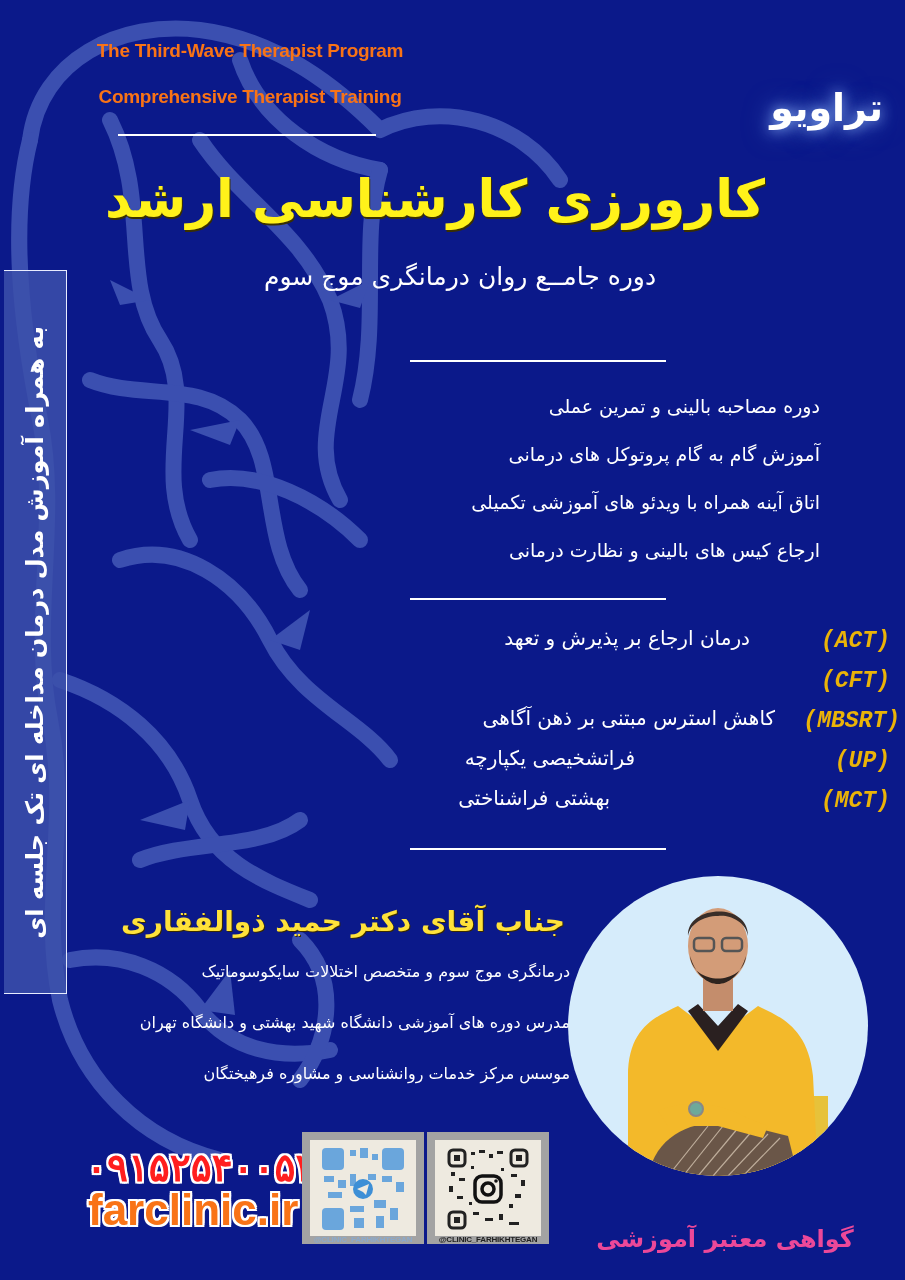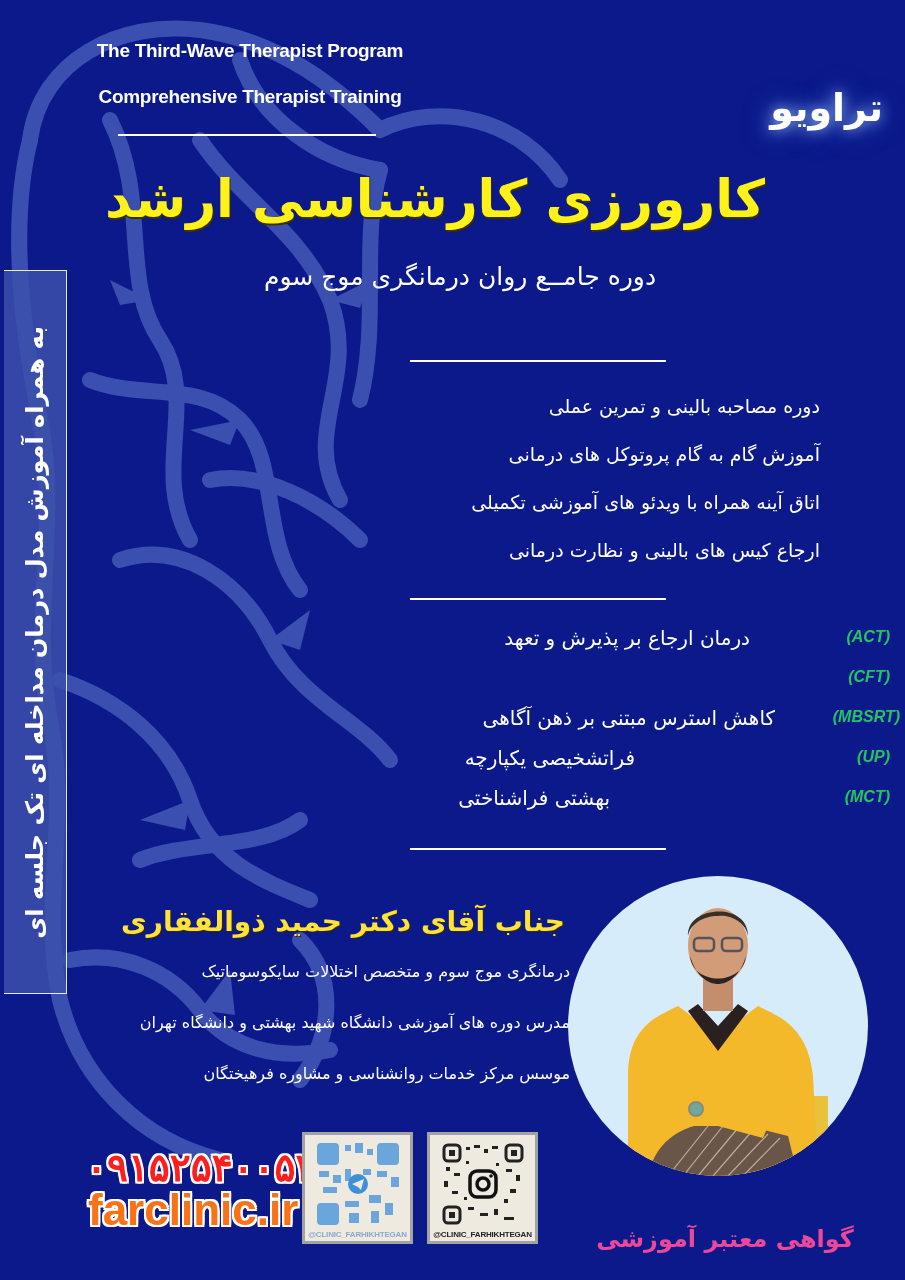--- a/index.html
+++ b/index.html
@@ -1,37 +1,37 @@
 <!DOCTYPE html>
 <html><head>
 <meta charset="utf-8">
 <style>
   html, body { margin:0; padding:0; }
   body { width:905px; height:1280px; overflow:hidden; background:#0c1a8a; font-family:"DejaVu Sans", sans-serif; }
   .poster { position:relative; width:905px; height:1280px; background:#0b198a; overflow:hidden; }
   .brain { position:absolute; left:0; top:0; width:905px; height:1280px; pointer-events:none; }
   .abs { position:absolute; }
-  .en-title { left:40px; width:420px; text-align:center; color:#ffffff; font-family:"Liberation Sans", sans-serif; font-weight:bold; font-size:19px; letter-spacing:-0.3px; }
+  .en-title { left:40px; width:420px; text-align:center; color:#f97316; font-family:"Liberation Sans", sans-serif; font-weight:bold; font-size:19px; letter-spacing:-0.3px; }
   .hr { position:absolute; height:2px; background:#ffffff; }
   .brand { right:22px; top:86px; color:#ffffff; font-weight:bold; font-size:38px; direction:rtl; text-shadow:0 0 14px rgba(150,190,255,0.9), 0 0 28px rgba(120,170,255,0.6); }
   .main-title { left:80px; width:710px; top:168px; text-align:center; color:#fff21a; font-weight:bold; font-size:52px; direction:rtl; line-height:1.2; text-shadow:1px 2px 0 #3a3000; }
   .subtitle { left:130px; width:660px; top:262px; text-align:center; color:#ffffff; font-size:25px; direction:rtl; }
   .features { right:85px; top:388px; width:440px; direction:rtl; text-align:right; }
   .features .f { color:#ffffff; font-size:19px; height:48px; line-height:36px; white-space:nowrap; }
   .therapies { left:390px; top:626px; width:500px; }
   .therapy-row { position:relative; height:40px; direction:rtl; }
   .therapy-name { position:absolute; right:130px; top:0; color:#ffffff; font-size:20px; white-space:nowrap; }
-  .therapy-abbr { position:absolute; right:0; top:2px; width:110px; text-align:right; color:#22c55e; font-family:Liberation Sans, sans-serif; font-weight:bold; font-style:italic; font-size:16px; }
+  .therapy-abbr { position:absolute; right:0; top:2px; width:110px; text-align:right; color:#eab308; font-family:Liberation Mono, monospace; font-weight:bold; font-style:italic; font-size:23px; }
   .side-box { left:4px; top:270px; width:62px; height:722px; border:1.5px solid #e8ecff; border-left:none; background:rgba(60,80,170,0.85); display:flex; align-items:center; justify-content:center; }
   .side-text { writing-mode:vertical-rl; transform:rotate(180deg); color:#ffffff; font-weight:bold; font-size:24px; direction:rtl; white-space:nowrap; }
   .doc-name { right:340px; top:905px; color:#ffe23a; font-weight:bold; font-size:28px; direction:rtl; text-shadow:1px 1px 0 #3a2a00; }
   .doc-line { right:335px; color:#ffffff; font-size:16px; direction:rtl; white-space:nowrap; }
   .phone { left:86px; top:1145px; color:#ff1e1e; font-weight:bold; font-size:39px; font-family:"Liberation Sans", sans-serif; letter-spacing:1px; text-shadow:0 0 0 #fff, -2px -2px 0 #fff, 2px -2px 0 #fff, -2px 2px 0 #fff, 2px 2px 0 #fff, 0 2px 0 #fff, 0 -2px 0 #fff, 2px 0 0 #fff, -2px 0 0 #fff; }
   .site { left:88px; top:1185px; color:#f97316; font-weight:bold; font-size:44px; font-family:"Liberation Sans", sans-serif; text-shadow:-2px -2px 0 #fff, 2px -2px 0 #fff, -2px 2px 0 #fff, 2px 2px 0 #fff, 0 2px 0 #fff, 0 -2px 0 #fff, 2px 0 0 #fff, -2px 0 0 #fff; }
-  .qr { width:111px; height:112px; background:#eeeae0; border:3px solid #a3a3a3; box-sizing:border-box; }
+  .qr { width:122px; height:112px; background:#eeeae0; border:8px solid #a3a3a3; box-sizing:border-box; }
   .qr svg { display:block; margin:6px auto 0; }
   .qr-label { font-family:"Liberation Sans", sans-serif; font-size:8px; text-align:center; margin-top:3px; font-weight:bold; letter-spacing:-0.2px; }
   .photo { left:568px; top:876px; width:300px; height:300px; border-radius:50%; background:#d6ecfb; overflow:hidden; }
   .cert { left:590px; top:1225px; width:270px; text-align:center; color:#ec4899; font-weight:bold; font-size:24px; direction:rtl; }
 </style>
 </head>
 <body>
 
 <div class="poster">
 

